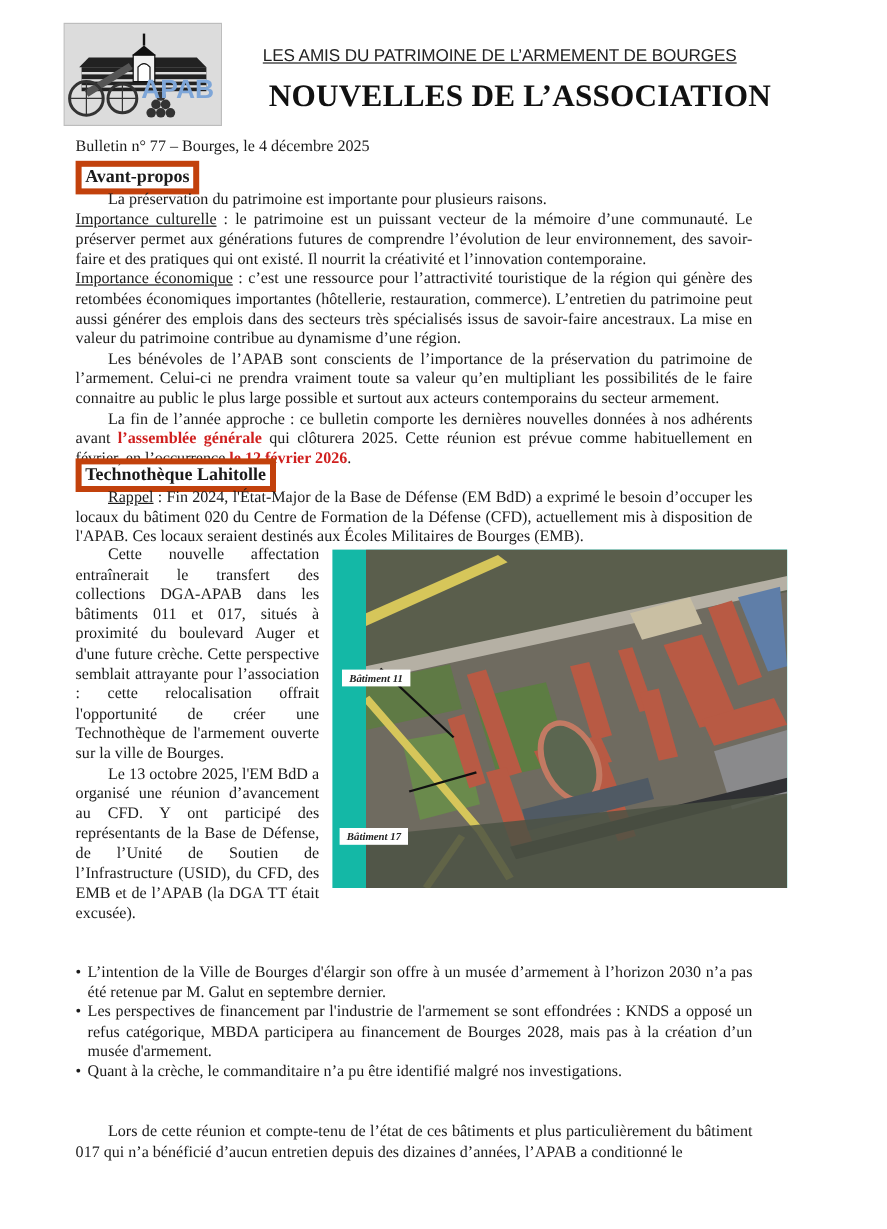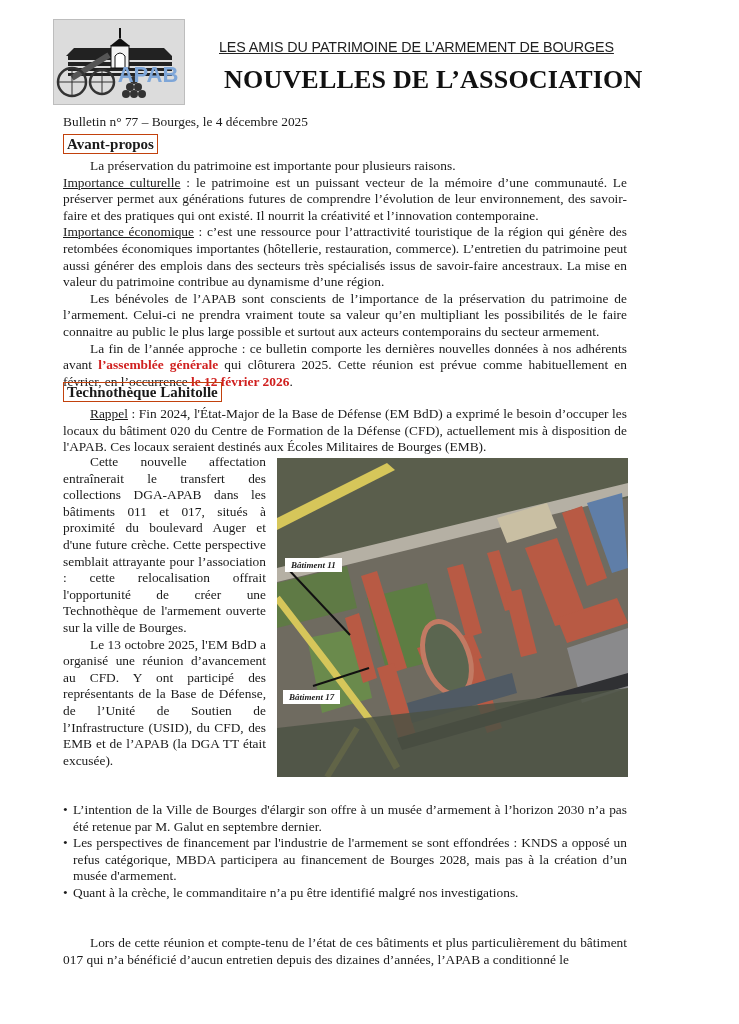--- a/index.html
+++ b/index.html
@@ -14,35 +14,35 @@
   .org-name { position: absolute; left: 219px; top: 39px; width: 420px;
               font-family: "Liberation Sans", sans-serif; font-size: 14.3px; text-decoration: underline;
               letter-spacing: -0.1px; white-space: nowrap; color: #222; }
   .main-title { position: absolute; left: 224px; top: 65px; width: 420px;
                 font-family: Liberation Serif, serif; font-weight: bold; font-size: 26px;
                 white-space: nowrap; color: #111; letter-spacing: 0.2px; }
 
   .bulletin-line { position: absolute; left: 63px; top: 114px; font-size: 13.4px; white-space: nowrap; }
 
   .section-heading { position: absolute; left: 63px; font-weight: bold; font-size: 15px;
-                     border: 1px solid #c2410c; padding: 0 3px; line-height: 18px; white-space: nowrap; }
+                     border: 5px solid #c2410c; padding: 0 3px; line-height: 18px; white-space: nowrap; }
 
   .para { position: absolute; left: 63px; width: 564px; font-size: 13.4px; line-height: 16.6px;
           text-align: justify; }
   .para p { margin: 0; }
   .indent { text-indent: 27px; }
   .u { text-decoration: underline; }
   .red { color: #d0201f; font-weight: bold; }
 
   .col-left { position: absolute; left: 63px; top: 454px; width: 203px; font-size: 13.4px;
               line-height: 16.6px; text-align: justify; }
   .col-left p { margin: 0; }
 
-  .map { position: absolute; left: 277px; top: 458px; width: 351px; height: 319px;
-         background: #0f766e; overflow: hidden; }
+  .map { position: absolute; left: 277px; top: 458px; width: 351px; height: 282px;
+         background: #14b8a6; overflow: hidden; padding-left: 28px; }
   .map svg { width: 100%; height: 100%; display: block; }
   .map-label { position: absolute; background: #ffffff; font-style: italic; font-weight: bold;
                font-size: 9px; padding: 2px 6px; color: #222; white-space: nowrap;
                font-family: "Liberation Serif", serif; }
 
   .bullets { position: absolute; left: 63px; width: 564px; font-size: 13.4px; line-height: 16.6px; }
   .bullets ul { margin: 0; padding: 0; list-style: none; }
   .bullets li { position: relative; padding-left: 10px; text-align: justify; }
   .bullets li::before { content: "\2022"; position: absolute; left: 0; top: 0; }
 </style>

